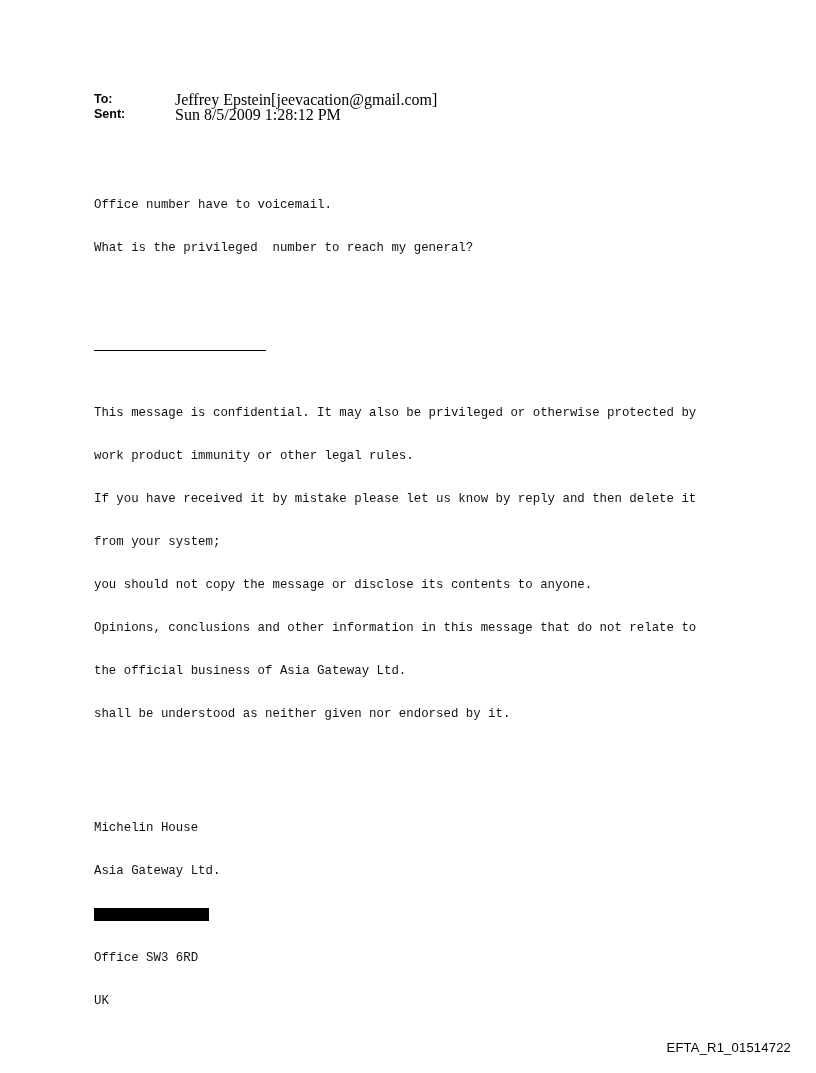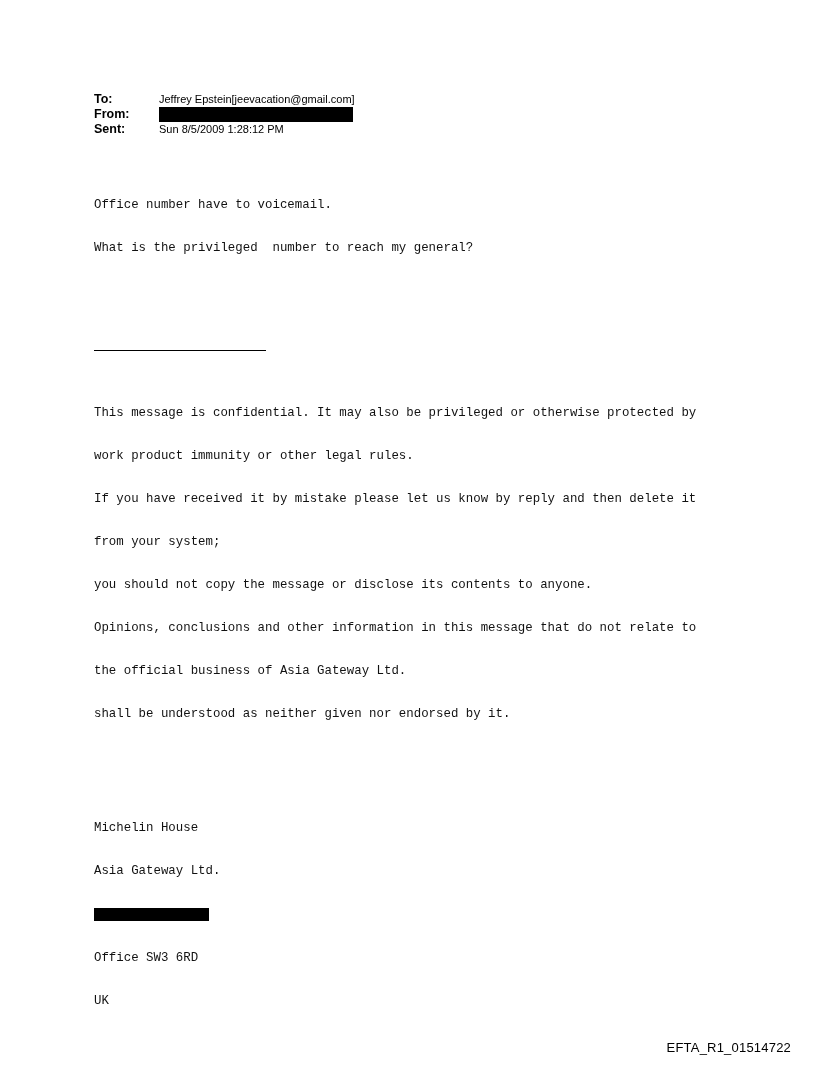--- a/index.html
+++ b/index.html
@@ -29,33 +29,34 @@
     position: absolute;
     left: 94px;
     top: 92px;
     width: 620px;
   }
   .hdr-row {
     display: flex;
     align-items: flex-start;
     height: 15px;
     line-height: 15px;
+    gap: 16px;
   }
   .hdr-label {
     width: 65px;
     flex: 0 0 65px;
     font-family: "Liberation Sans", sans-serif;
     font-size: 12.5px;
     font-weight: bold;
     color: #000;
     letter-spacing: 0px;
   }
   .hdr-value {
-    font-family: Liberation Sans, sans-serif;
-    font-size: 11px;
+    font-family: Liberation Serif, serif;
+    font-size: 16px;
     font-weight: normal;
     color: #000;
     white-space: pre;
   }
   .redact {
     background: #000000;
     display: inline-block;
   }
   .redact-from {
     width: 194px;
@@ -113,24 +114,20 @@
 
 <div class="page">
 
   <div class="header">
 
     <div class="hdr-row">
       <div class="hdr-label">To:</div>
       <div class="hdr-value">Jeffrey Epstein[jeevacation@gmail.com]</div>
     </div>
 
-    <div class="hdr-row">
-      <div class="hdr-label">From:</div>
-      <div class="hdr-value"><span class="redact redact-from"></span></div>
-    </div>
 
     <div class="hdr-row">
       <div class="hdr-label">Sent:</div>
       <div class="hdr-value">Sun 8/5/2009 1:28:12 PM</div>
     </div>
 
   </div>
 
   <div class="body-text">
 

